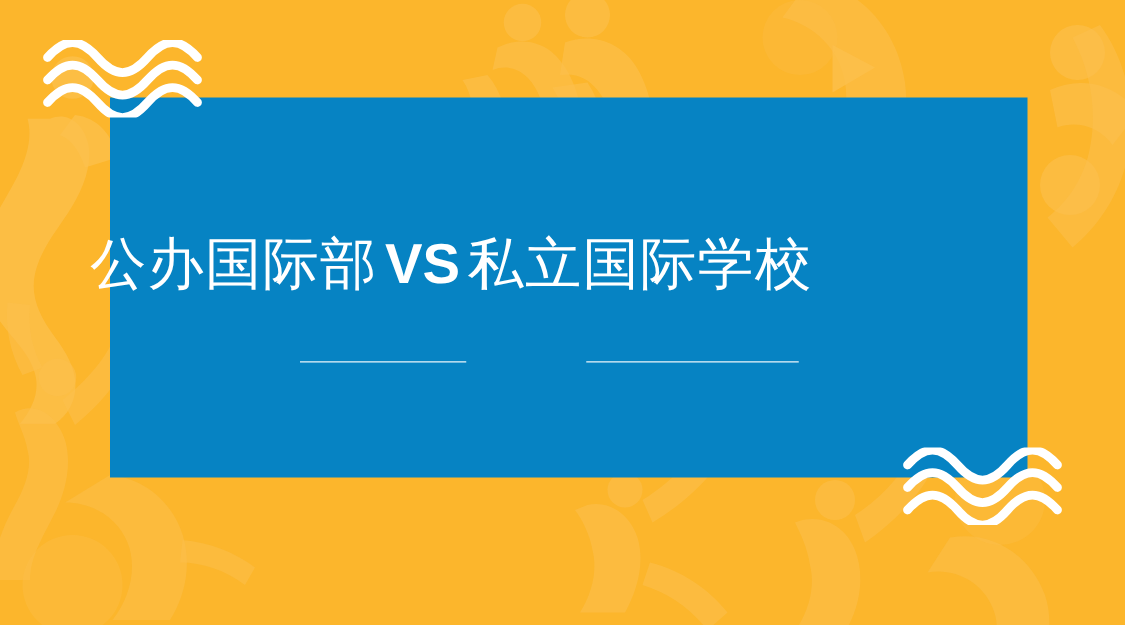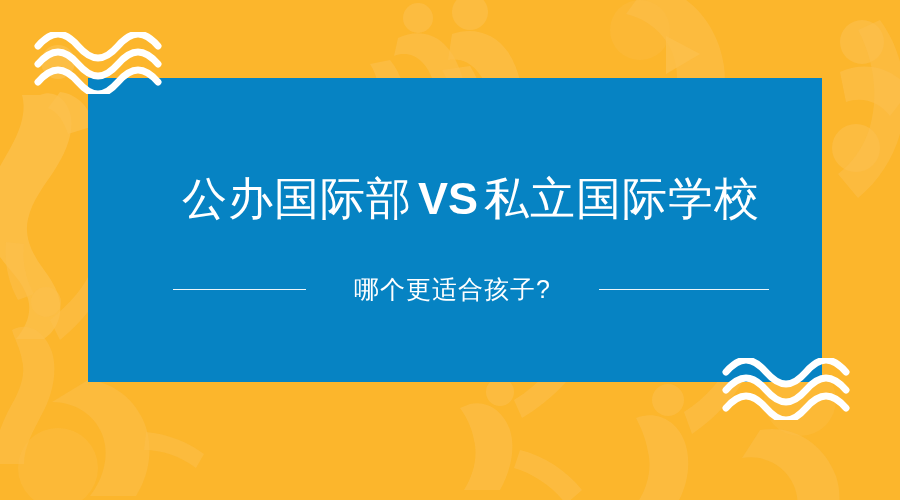--- a/index.html
+++ b/index.html
@@ -45,27 +45,27 @@
   }
   #wave-bottom-right {
     left: 722px;
     top: 358px;
     width: 130px;
     height: 62px;
   }
   
   #title-block {
     position: absolute;
-    left: 104px;
+    left: 72px;
     top: 78px;
     width: 734px;
     height: 304px;
     display: flex;
     flex-direction: column;
-    align-items: center;
+    align-items: flex-start;
     justify-content: center;
   }
   #main-title {
     color: #ffffff;
     font-size: 45px;
     line-height: 1;
     letter-spacing: 1px;
     white-space: nowrap;
     margin: 0;
     font-weight: normal;
@@ -180,19 +180,18 @@
       <path d="M4 50 C18 34 30 34 44 50 C58 66 70 66 84 50 C98 34 110 34 124 50"></path>
     </g>
   </svg>
 
   <div id="title-block">
 
     <h1 id="main-title"><span>公办国际部</span><span class="vs-token">VS</span><span>私立国际学校</span></h1>
 
     <div id="subtitle-row">
       <span class="rule" id="rule-left"></span>
-      <span id="subtitle-text">哪个更适合孩子?</span>
       <span class="rule" id="rule-right"></span>
     </div>
 
   </div>
 
 </div>
 
 </body></html>

